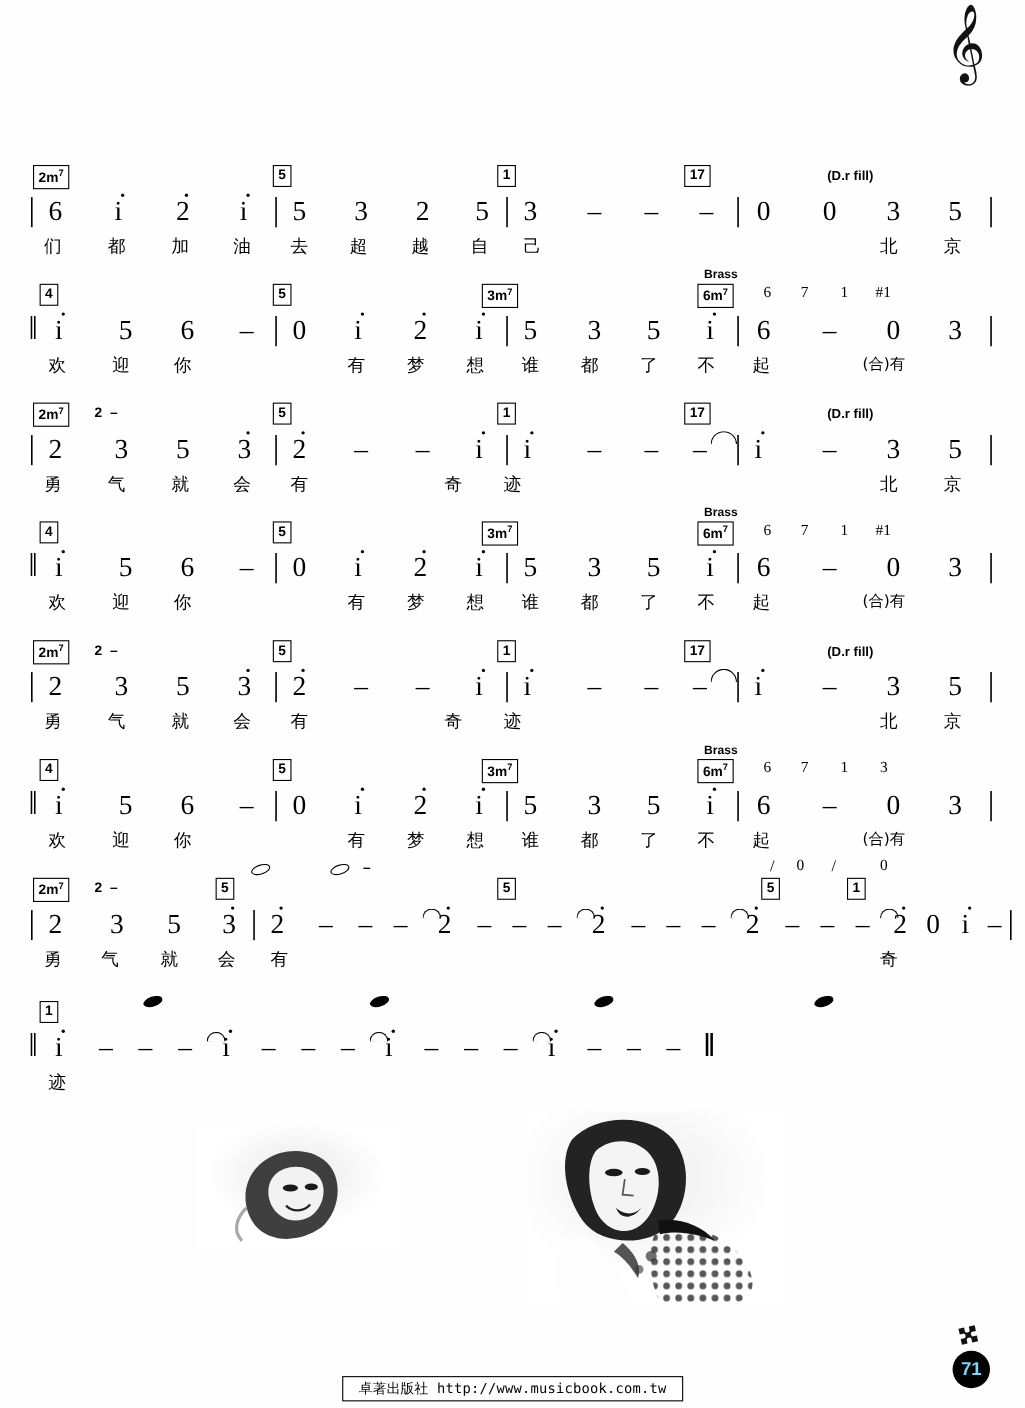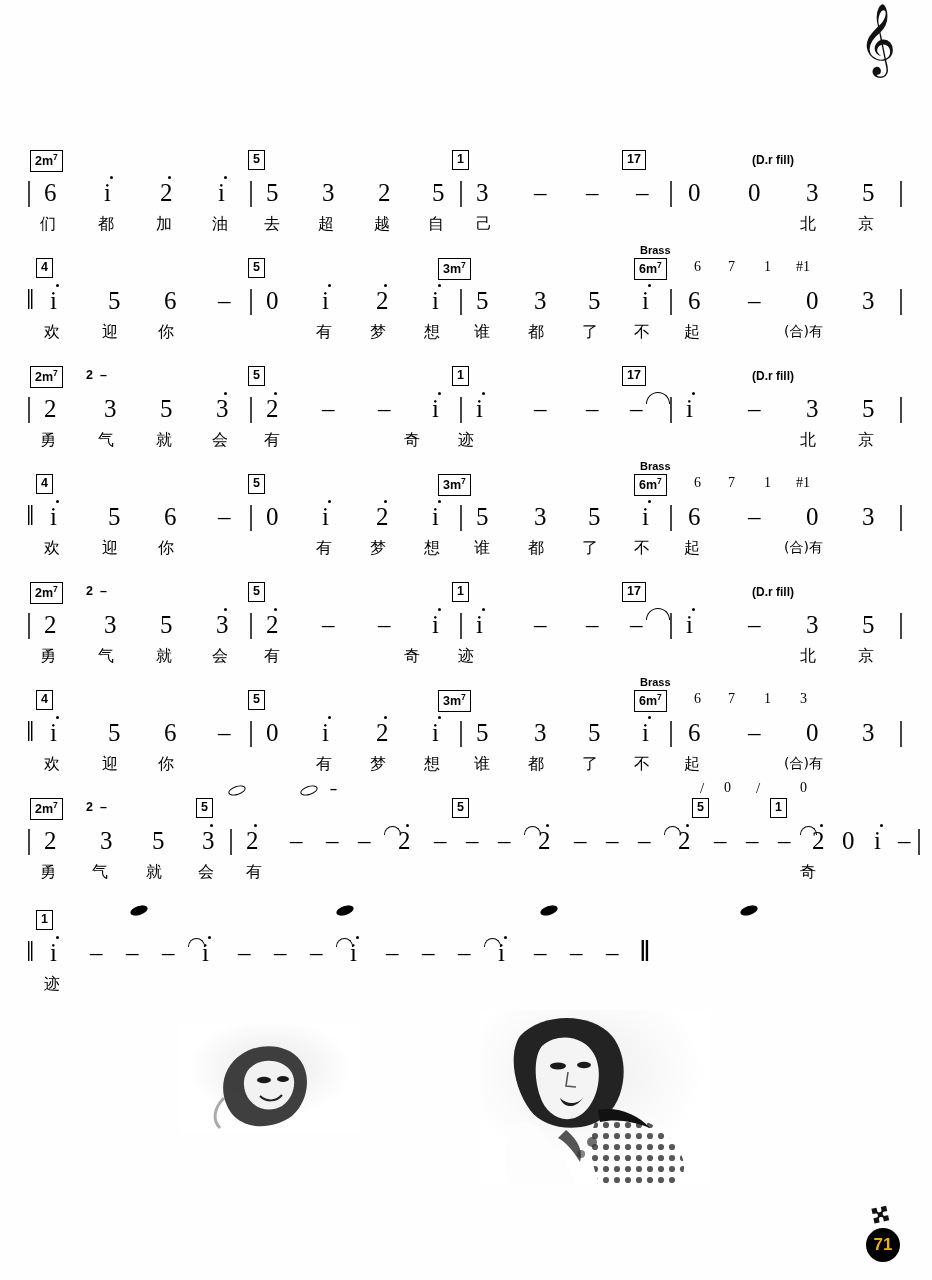--- a/index.html
+++ b/index.html
@@ -41,21 +41,21 @@
     transform: rotate(-12deg);
   }
   .page-number {
     position: absolute;
     right: 32px;
     bottom: 18px;
     width: 34px;
     height: 34px;
     border-radius: 50%;
     background: #000;
-    color: #eab308;
+    color: #7dd3fc;
     font-family: "Liberation Sans", sans-serif;
     font-size: 17px;
     font-weight: bold;
     display: flex;
     align-items: center;
     justify-content: center;
   }
   .footer-bar {
     position: absolute;
     left: 50%;
@@ -703,14 +703,15 @@
       <path d="M118 100 C136 96 158 104 170 118 C156 112 136 108 120 112 Z" fill="#111"></path>
       <path d="M36 112 C24 130 22 152 30 174 L96 174 C86 150 70 126 50 112 Z" fill="#fdfdfd"></path>
       <path d="M86 120 C96 128 104 140 100 152 C94 142 86 132 78 128 Z" fill="#2b2b2b" opacity="0.8"></path>
       <circle cx="112" cy="132" r="5" fill="#333" opacity="0.7"></circle>
       <circle cx="101" cy="144" r="4" fill="#333" opacity="0.6"></circle>
     </svg>
   </div>
 
   <div class="clef-bottom">𝄪</div>
   <div class="page-number">71</div>
+  <div class="footer-bar">卓著出版社 http://www.musicbook.com.tw</div>
 
 </div>
 
 </body></html>

